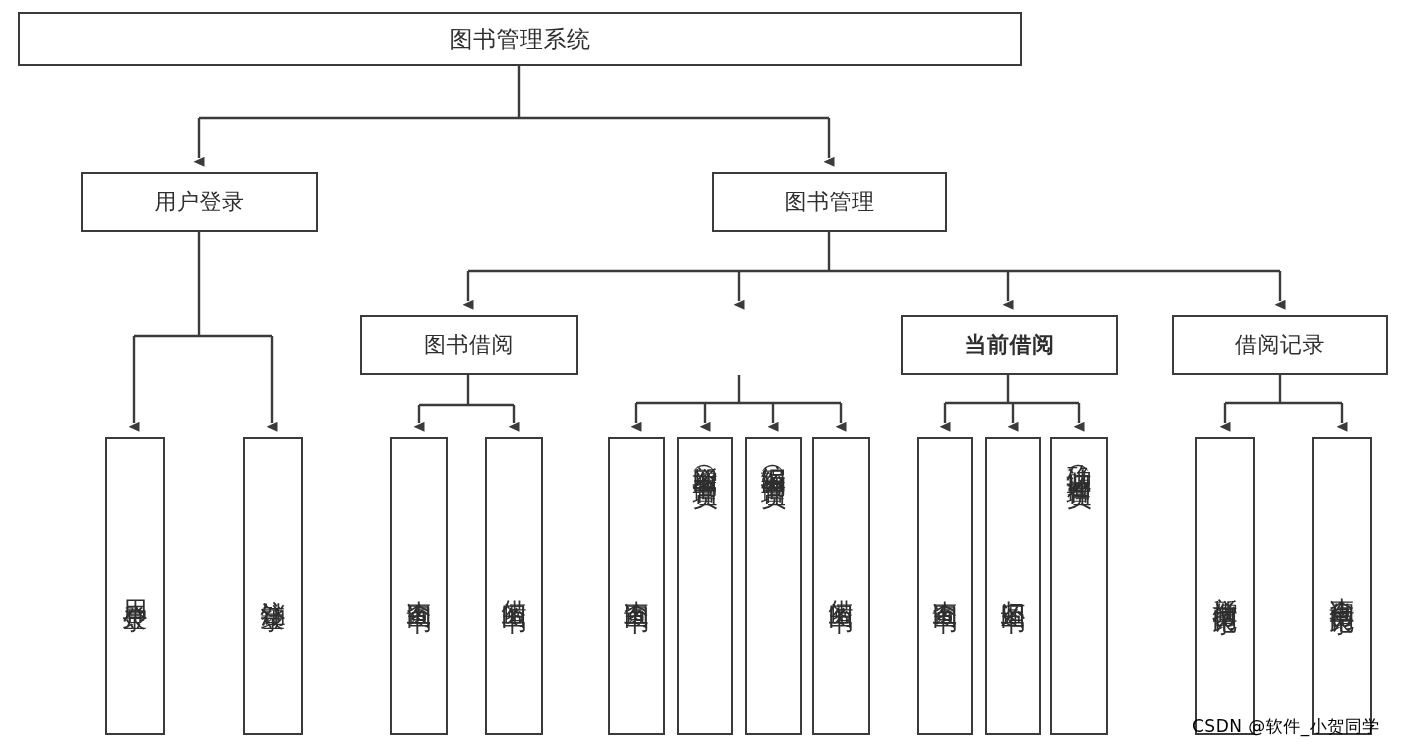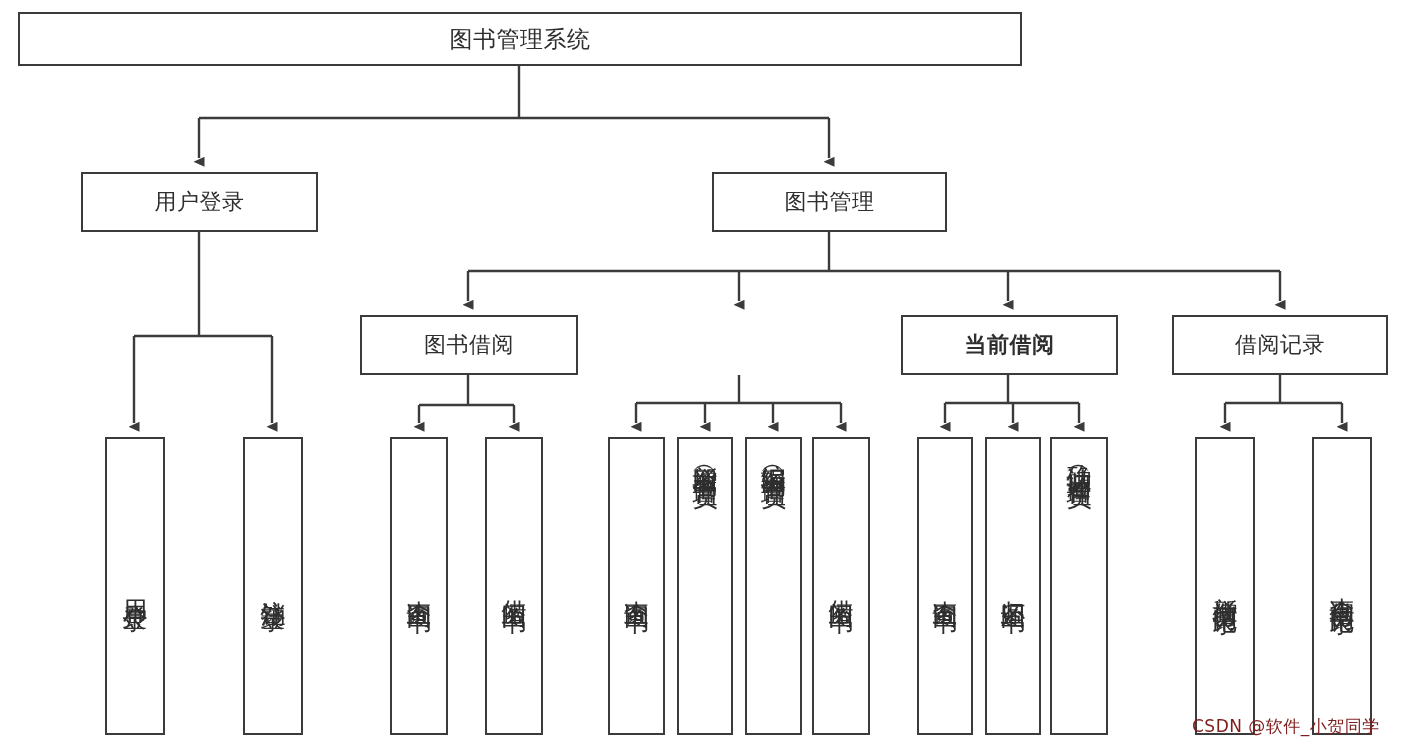--- a/index.html
+++ b/index.html
@@ -60,21 +60,21 @@
     letter-spacing: 3px;
     white-space: nowrap;
     line-height: 1;
   }
   .node.vertical.centered {
     align-items: center;
     padding-top: 0;
   }
   .watermark {
     position: absolute;
-    color: #7f1d1d;
+    color: #000000;
     font-size: 17px;
     letter-spacing: 0.5px;
     white-space: nowrap;
     z-index: 6;
     pointer-events: none;
   }
 </style>
 </head>
 <body>
 

